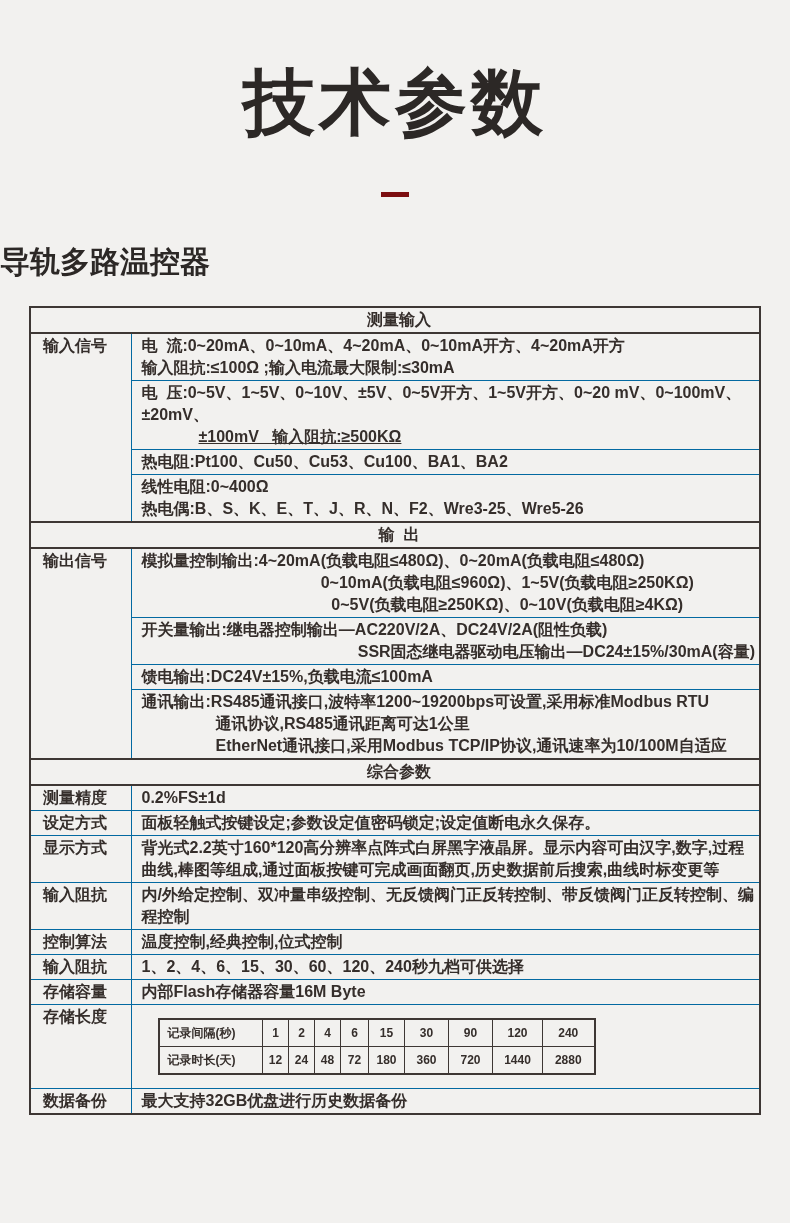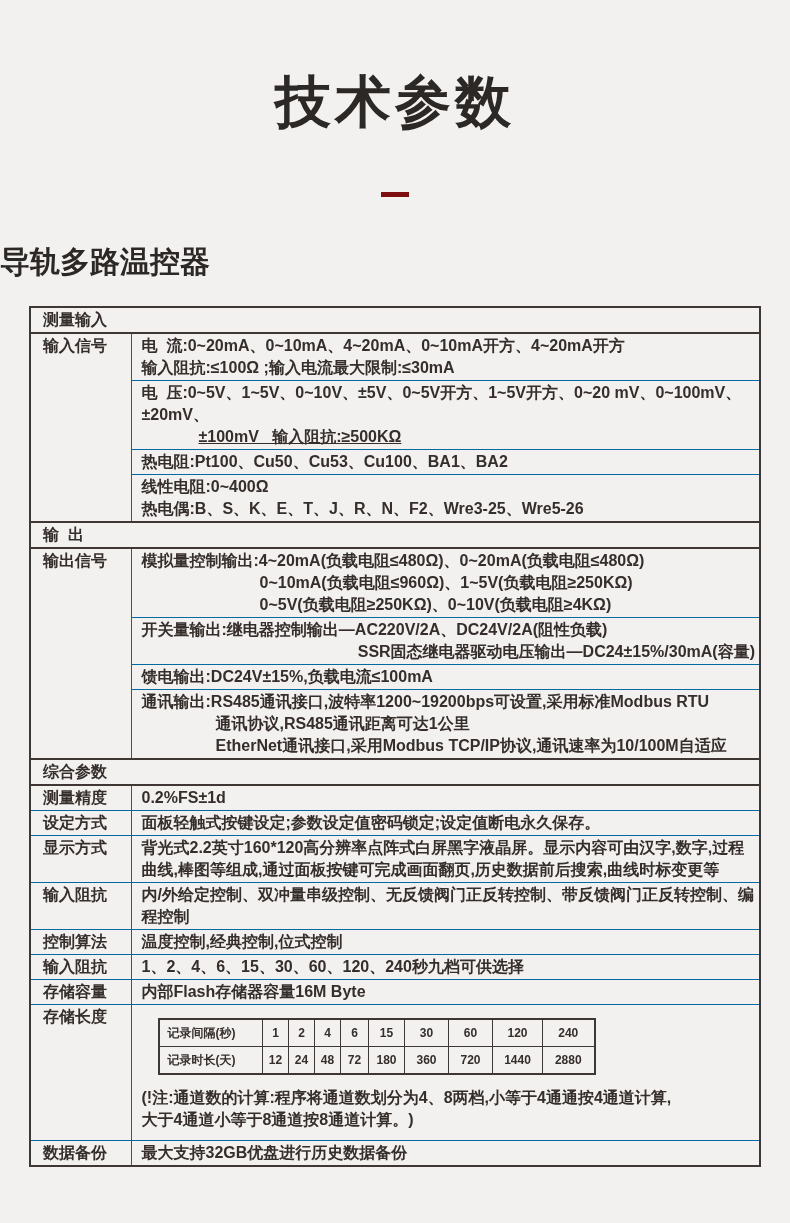--- a/index.html
+++ b/index.html
@@ -8,21 +8,21 @@
     width:790px; height:1223px;
     background:#f2f1ef;
     color:#352e2b;
     font-family:"Liberation Sans","DejaVu Sans",sans-serif;
     overflow:hidden;
     position:relative;
   }
   .title {
     padding-top:56px;
     text-align:center;
-    font-size:56px;
+    font-size:72px;
     line-height:92px;
     font-weight:900;
     letter-spacing:4px;
     color:#2c2826;
   }
   .divider {
     width:28px; height:5px;
     background:#7c0e10;
     margin:44px auto 0;
   }
@@ -49,29 +49,30 @@
     padding:1px 4px 1px 10px;
   }
   table.spec td.lbl {
     width:101px;
     padding-left:12px;
   }
   table.spec tr.section td {
     border-top:2px solid #3e3734;
     border-bottom:2px solid #3e3734;
     padding-left:12px;
+    text-align:center;
   }
   .ln {
     line-height:22px;
     white-space:pre-wrap;
   }
   .ind57  { padding-left:57px;text-decoration:underline; }
   .ind74  { padding-left:74px; }
   .ind92  { padding-left:92px;text-align:right; }
-  .ind118 { padding-left:118px; }
+  .ind118 { padding-left:118px;text-align:center; }
   table.inner {
     border-collapse:collapse;
     border:2px solid #3e3734;
     margin:12px 0 12px 16px;
     font-size:12px;
     font-weight:700;
   }
   table.inner td {
     border:1px solid #3e3734;
     line-height:26px;
@@ -242,42 +243,38 @@
       <table class="inner">
         <tbody>
         <tr>
           <td class="ih">记录间隔(秒)</td>
           <td class="c1">1</td>
           <td class="c2">2</td>
           <td class="c3">4</td>
           <td class="c4">6</td>
           <td class="c5">15</td>
           <td class="c6">30</td>
-          <td class="c7">60</td>
+          <td class="c7">90</td>
           <td class="c8">120</td>
           <td class="c9">240</td>
         </tr>
         <tr>
           <td class="ih">记录时长(天)</td>
           <td class="c1">12</td>
           <td class="c2">24</td>
           <td class="c3">48</td>
           <td class="c4">72</td>
           <td class="c5">180</td>
           <td class="c6">360</td>
           <td class="c7">720</td>
           <td class="c8">1440</td>
           <td class="c9">2880</td>
         </tr>
         </tbody>
       </table>
-      <div class="note-block">
-        <div class="ln">(!注:通道数的计算:程序将通道数划分为4、8两档,小等于4通通按4通道计算,</div>
-        <div class="ln">大于4通道小等于8通道按8通道计算。)</div>
-      </div>
     </td>
   </tr>
 
   <tr>
     <td class="lbl">
           <div class="ln">数据备份</div>
         </td>
     <td>
           <div class="ln">最大支持32GB优盘进行历史数据备份</div>
         </td>

